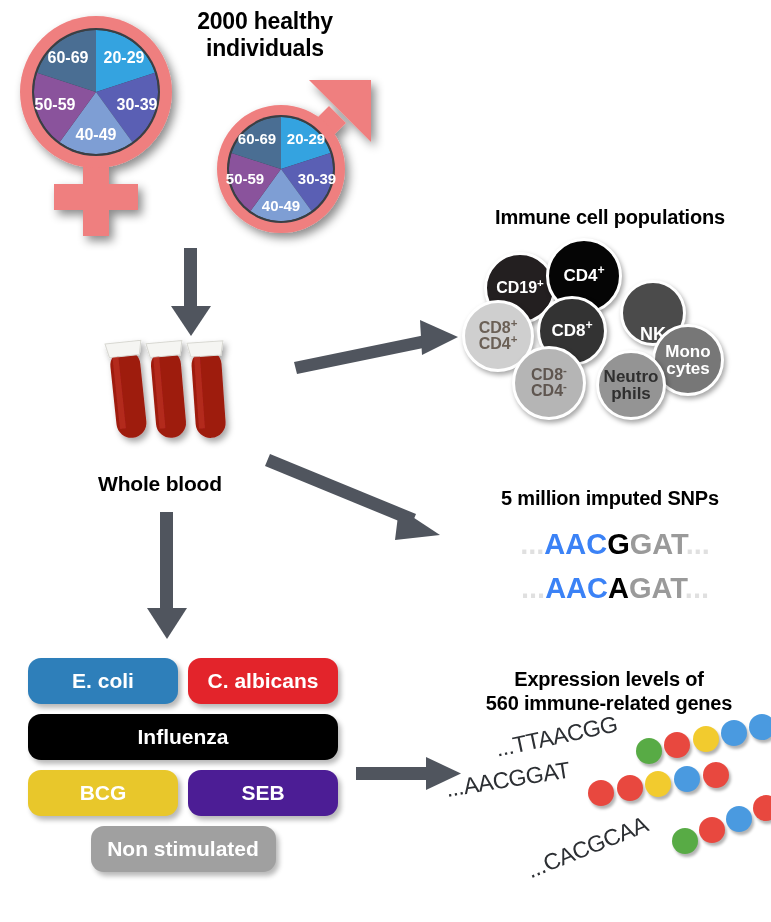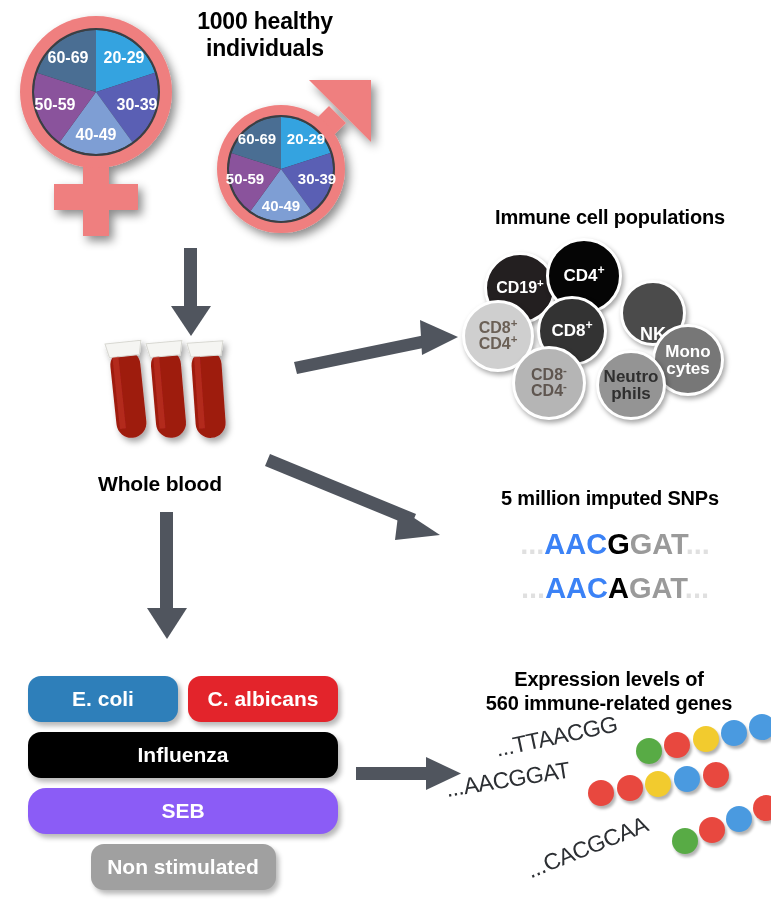--- a/index.html
+++ b/index.html
@@ -105,21 +105,21 @@
     letter-spacing: 0px;
   }
   .snp-dim   { color: #3b82f6; }
   .snp-mid   { color: #9a9a9a; }
   .snp-hi    { color: #000000; }
   .snp-faint { color: #e0e0e0; }
 
   
   #stim-grid {
     position: absolute;
-    left: 28px; top: 676px;
+    left: 28px; top: 658px;
     width: 310px;
   }
   .stim-row {
     display: flex;
     gap: 10px;
     margin-bottom: 10px;
   }
   .stim-box {
     flex: 1;
     height: 46px;
@@ -229,21 +229,21 @@
       <g fill="#ffffff" font-family="Liberation Sans, sans-serif" font-size="15" font-weight="bold" text-anchor="middle">
         <text x="101" y="66">20-29</text>
         <text x="112" y="106">30-39</text>
         <text x="76" y="133">40-49</text>
         <text x="40" y="106">50-59</text>
         <text x="52" y="66">60-69</text>
       </g>
     </svg>
   </div>
 
-  <div class="heading" id="title-individuals">1000 healthy
+  <div class="heading" id="title-individuals">2000 healthy
 individuals</div>
 
   <div class="arrow" id="arrow-cohort-blood" style="left:168px; top:248px;">
     <svg width="46" height="90" viewBox="0 0 46 90">
       <rect x="16" y="0" width="13" height="62" fill="#50555e"></rect>
       <path d="M3,58 L43,58 L23,88 Z" fill="#50555e"></path>
     </svg>
   </div>
 
   <div class="abs" id="blood-tubes" style="left:98px; top:330px;">
@@ -371,21 +371,24 @@
         <div class="stim-box" style="background: rgb(227, 36, 43);">
           <span>C. albicans</span>
         </div>
       </div>
     <div class="stim-row" id="stim-row-1">
         <div class="stim-box" style="background: #000000; align-items: center;">
           <span>Influenza</span>
         </div>
       </div>
     <div class="stim-row" id="stim-row-2">
-        <div class="stim-box" style="background: #8b5cf6; border-radius: 18px;">
+        <div class="stim-box" style="background: rgb(232, 199, 43);">
+          <span>BCG</span>
+        </div>
+        <div class="stim-box" style="background: #4c1d95;">
           <span>SEB</span>
         </div>
       </div>
     <div class="stim-row" id="stim-row-last">
         <div class="stim-box" style="background: rgb(160, 160, 160);">
           <span>Non stimulated</span>
         </div>
       </div>
   </div>
 

